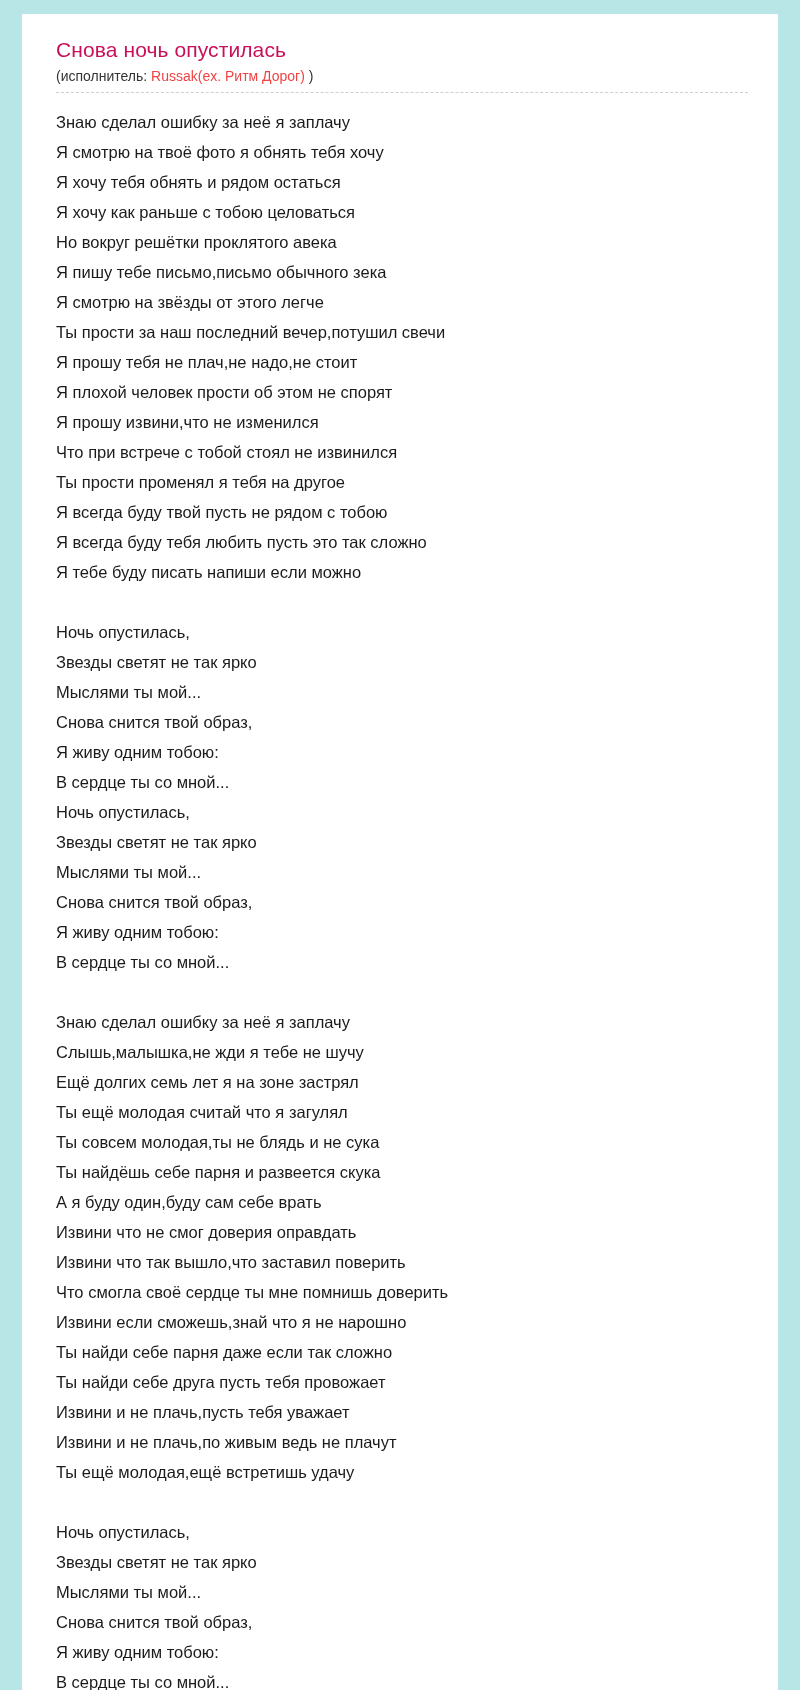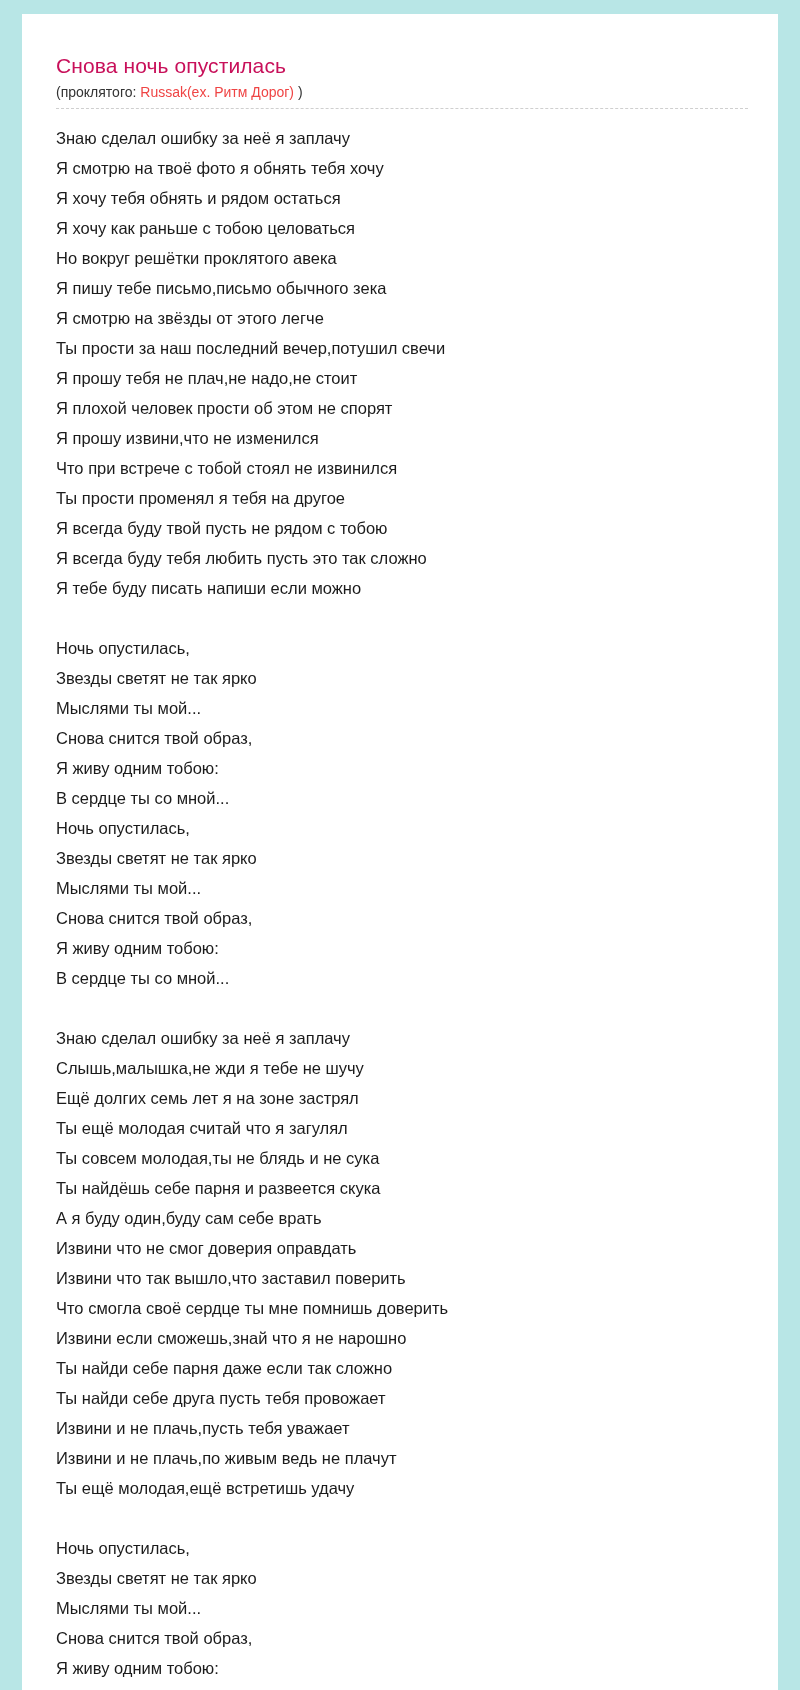--- a/index.html
+++ b/index.html
@@ -24,21 +24,21 @@
     width: 100%;
     min-height: 1662px;
     box-sizing: border-box;
     padding: 24px 30px 30px 34px;
     position: relative;
   }
   .song-title {
     color: #c8105a;
     font-size: 21px;
     font-weight: normal;
-    margin: 16px 0 6px 0;
+    margin: 0 0 6px 0;
     letter-spacing: 0.1px;
   }
   .artist-line {
     font-size: 14px;
     color: #333333;
     margin: 0 0 2px 0;
   }
   .artist-line .artist-link {
     color: #ef4444;
     text-decoration: none;
@@ -59,21 +59,21 @@
 </style>
 </head>
 <body>
 
 <div class="page">
   <div class="sheet">
 
     <h1 class="song-title">Снова ночь опустилась</h1>
 
     <div class="artist-line">
-      <span>(проклятого:</span>
+      <span>(исполнитель:</span>
       <a class="artist-link" href="#">Russak(ex. Ритм Дорог)</a>
       <span>)</span>
     </div>
 
     <hr class="divider">
 
     <div class="lyrics">Знаю сделал ошибку за неё я заплачу
 Я смотрю на твоё фото я обнять тебя хочу
 Я хочу тебя обнять и рядом остаться
 Я хочу как раньше с тобою целоваться

